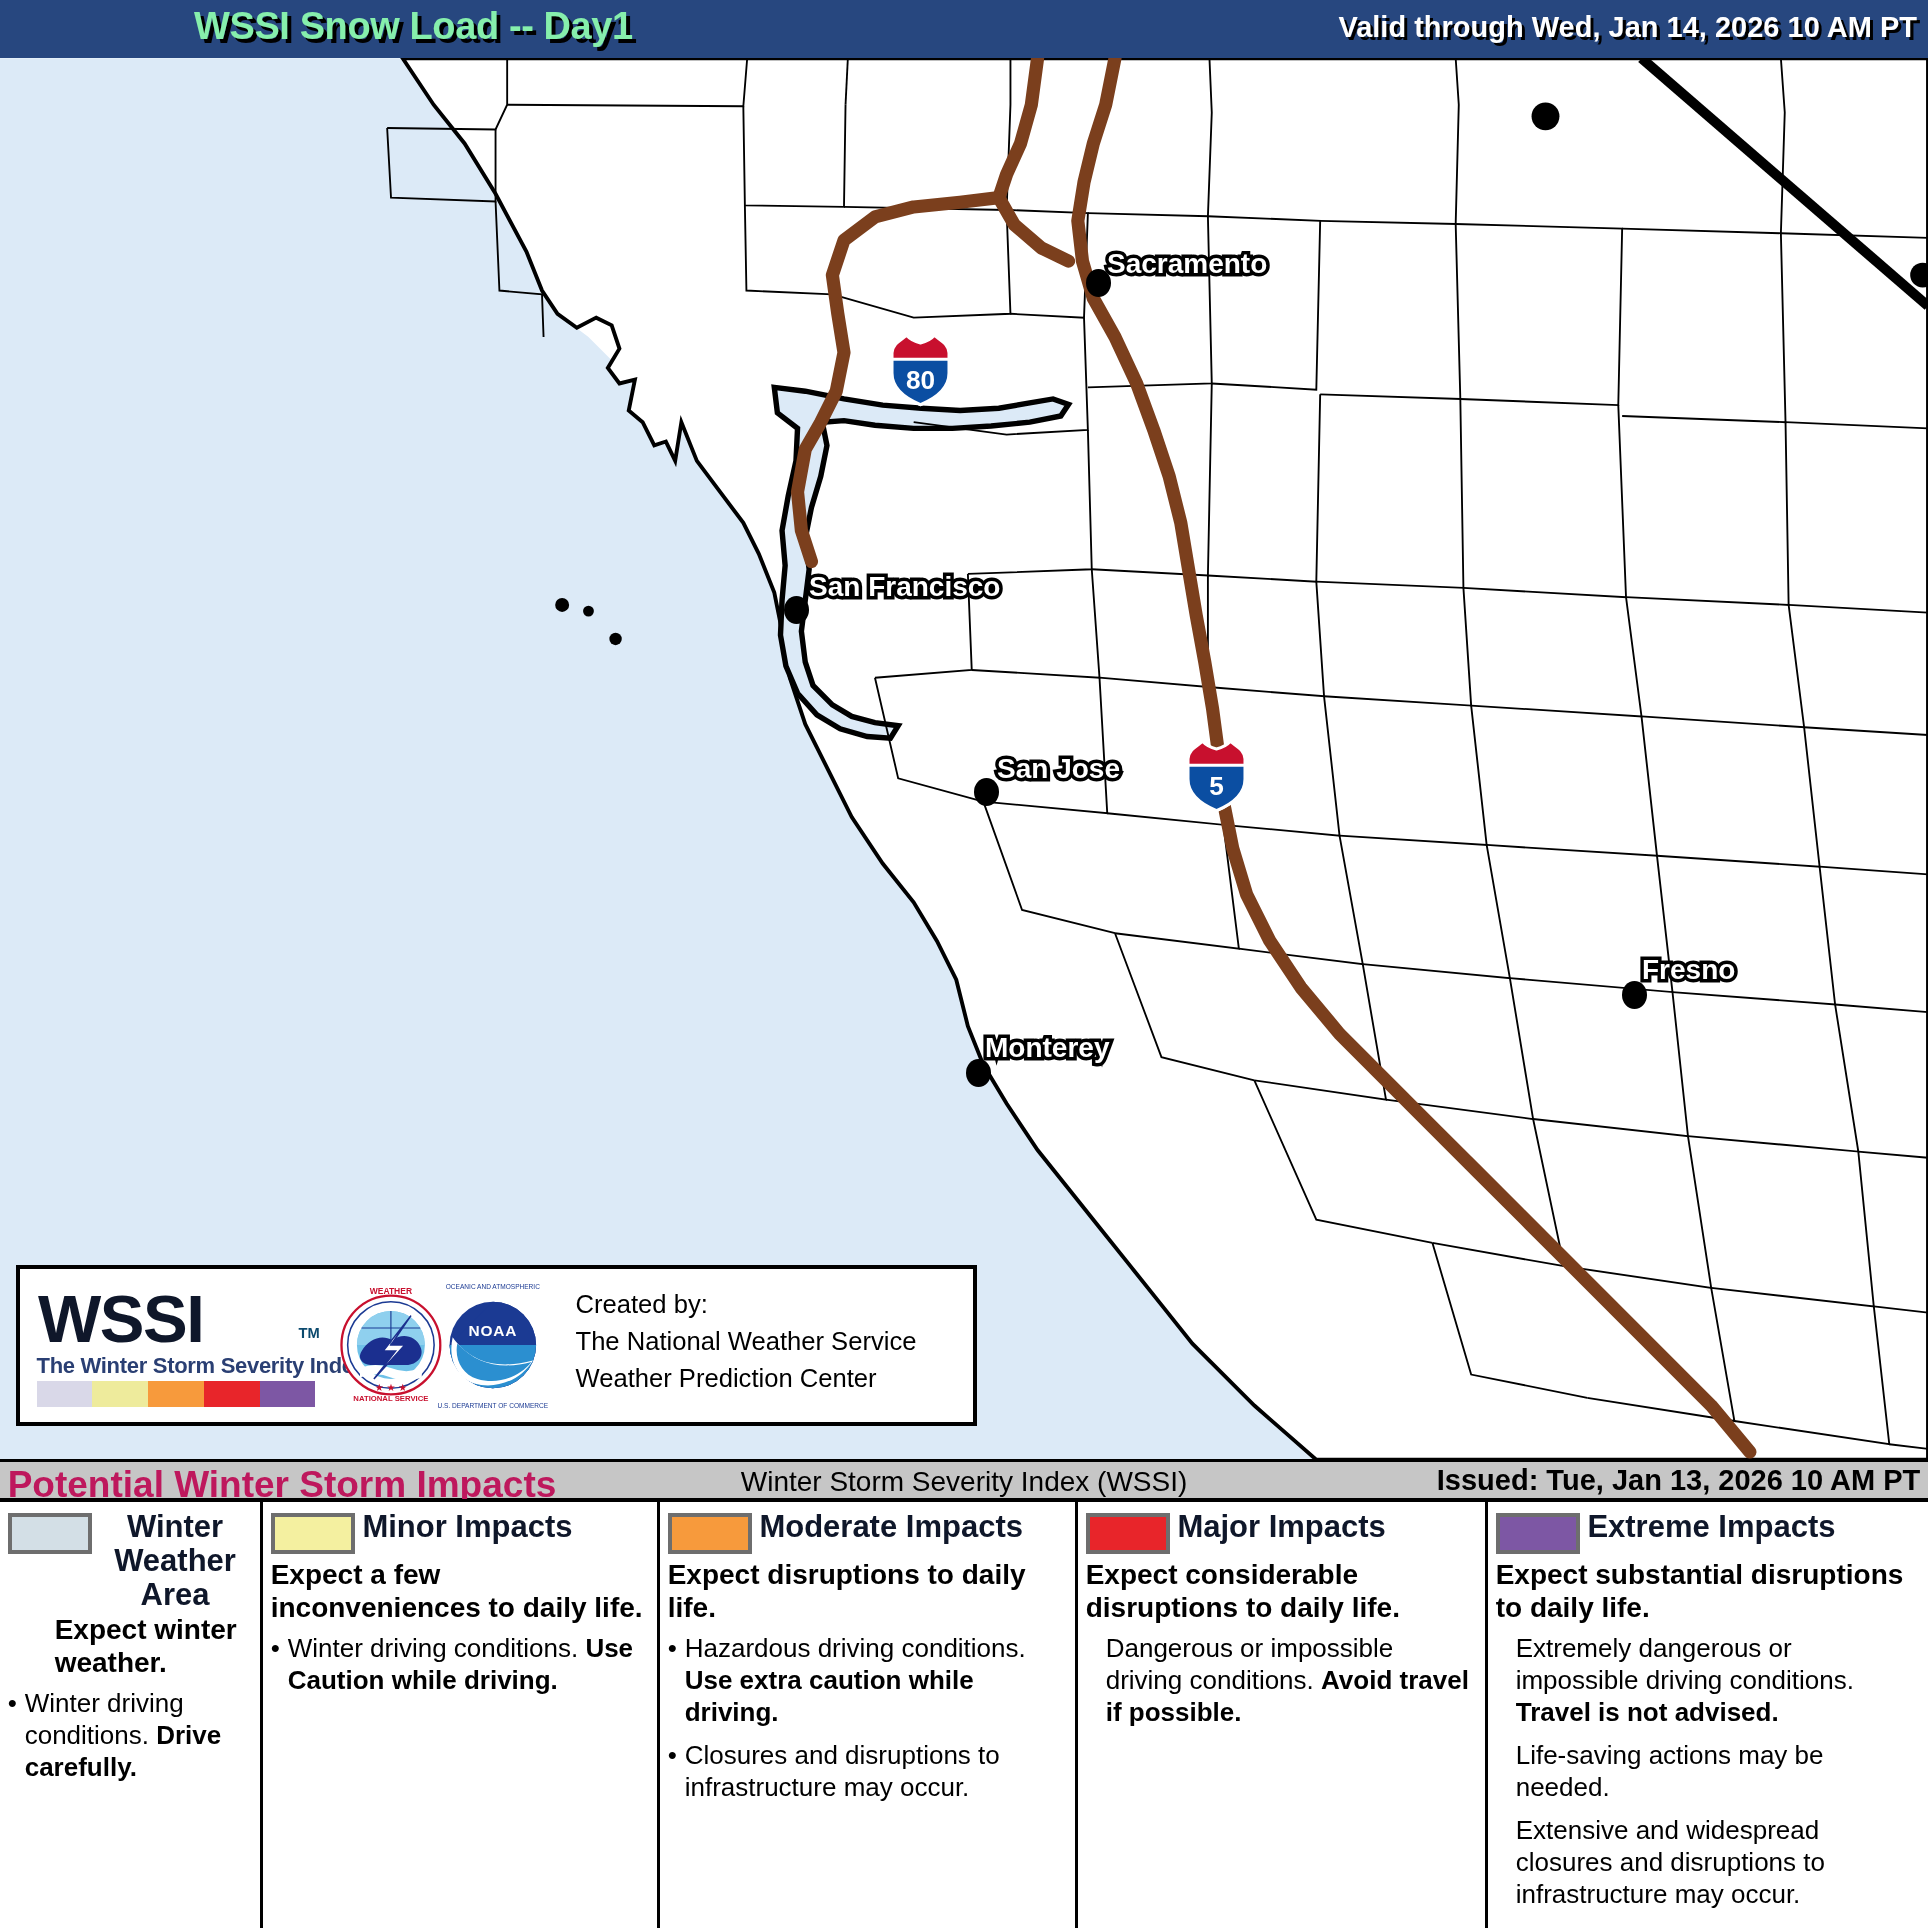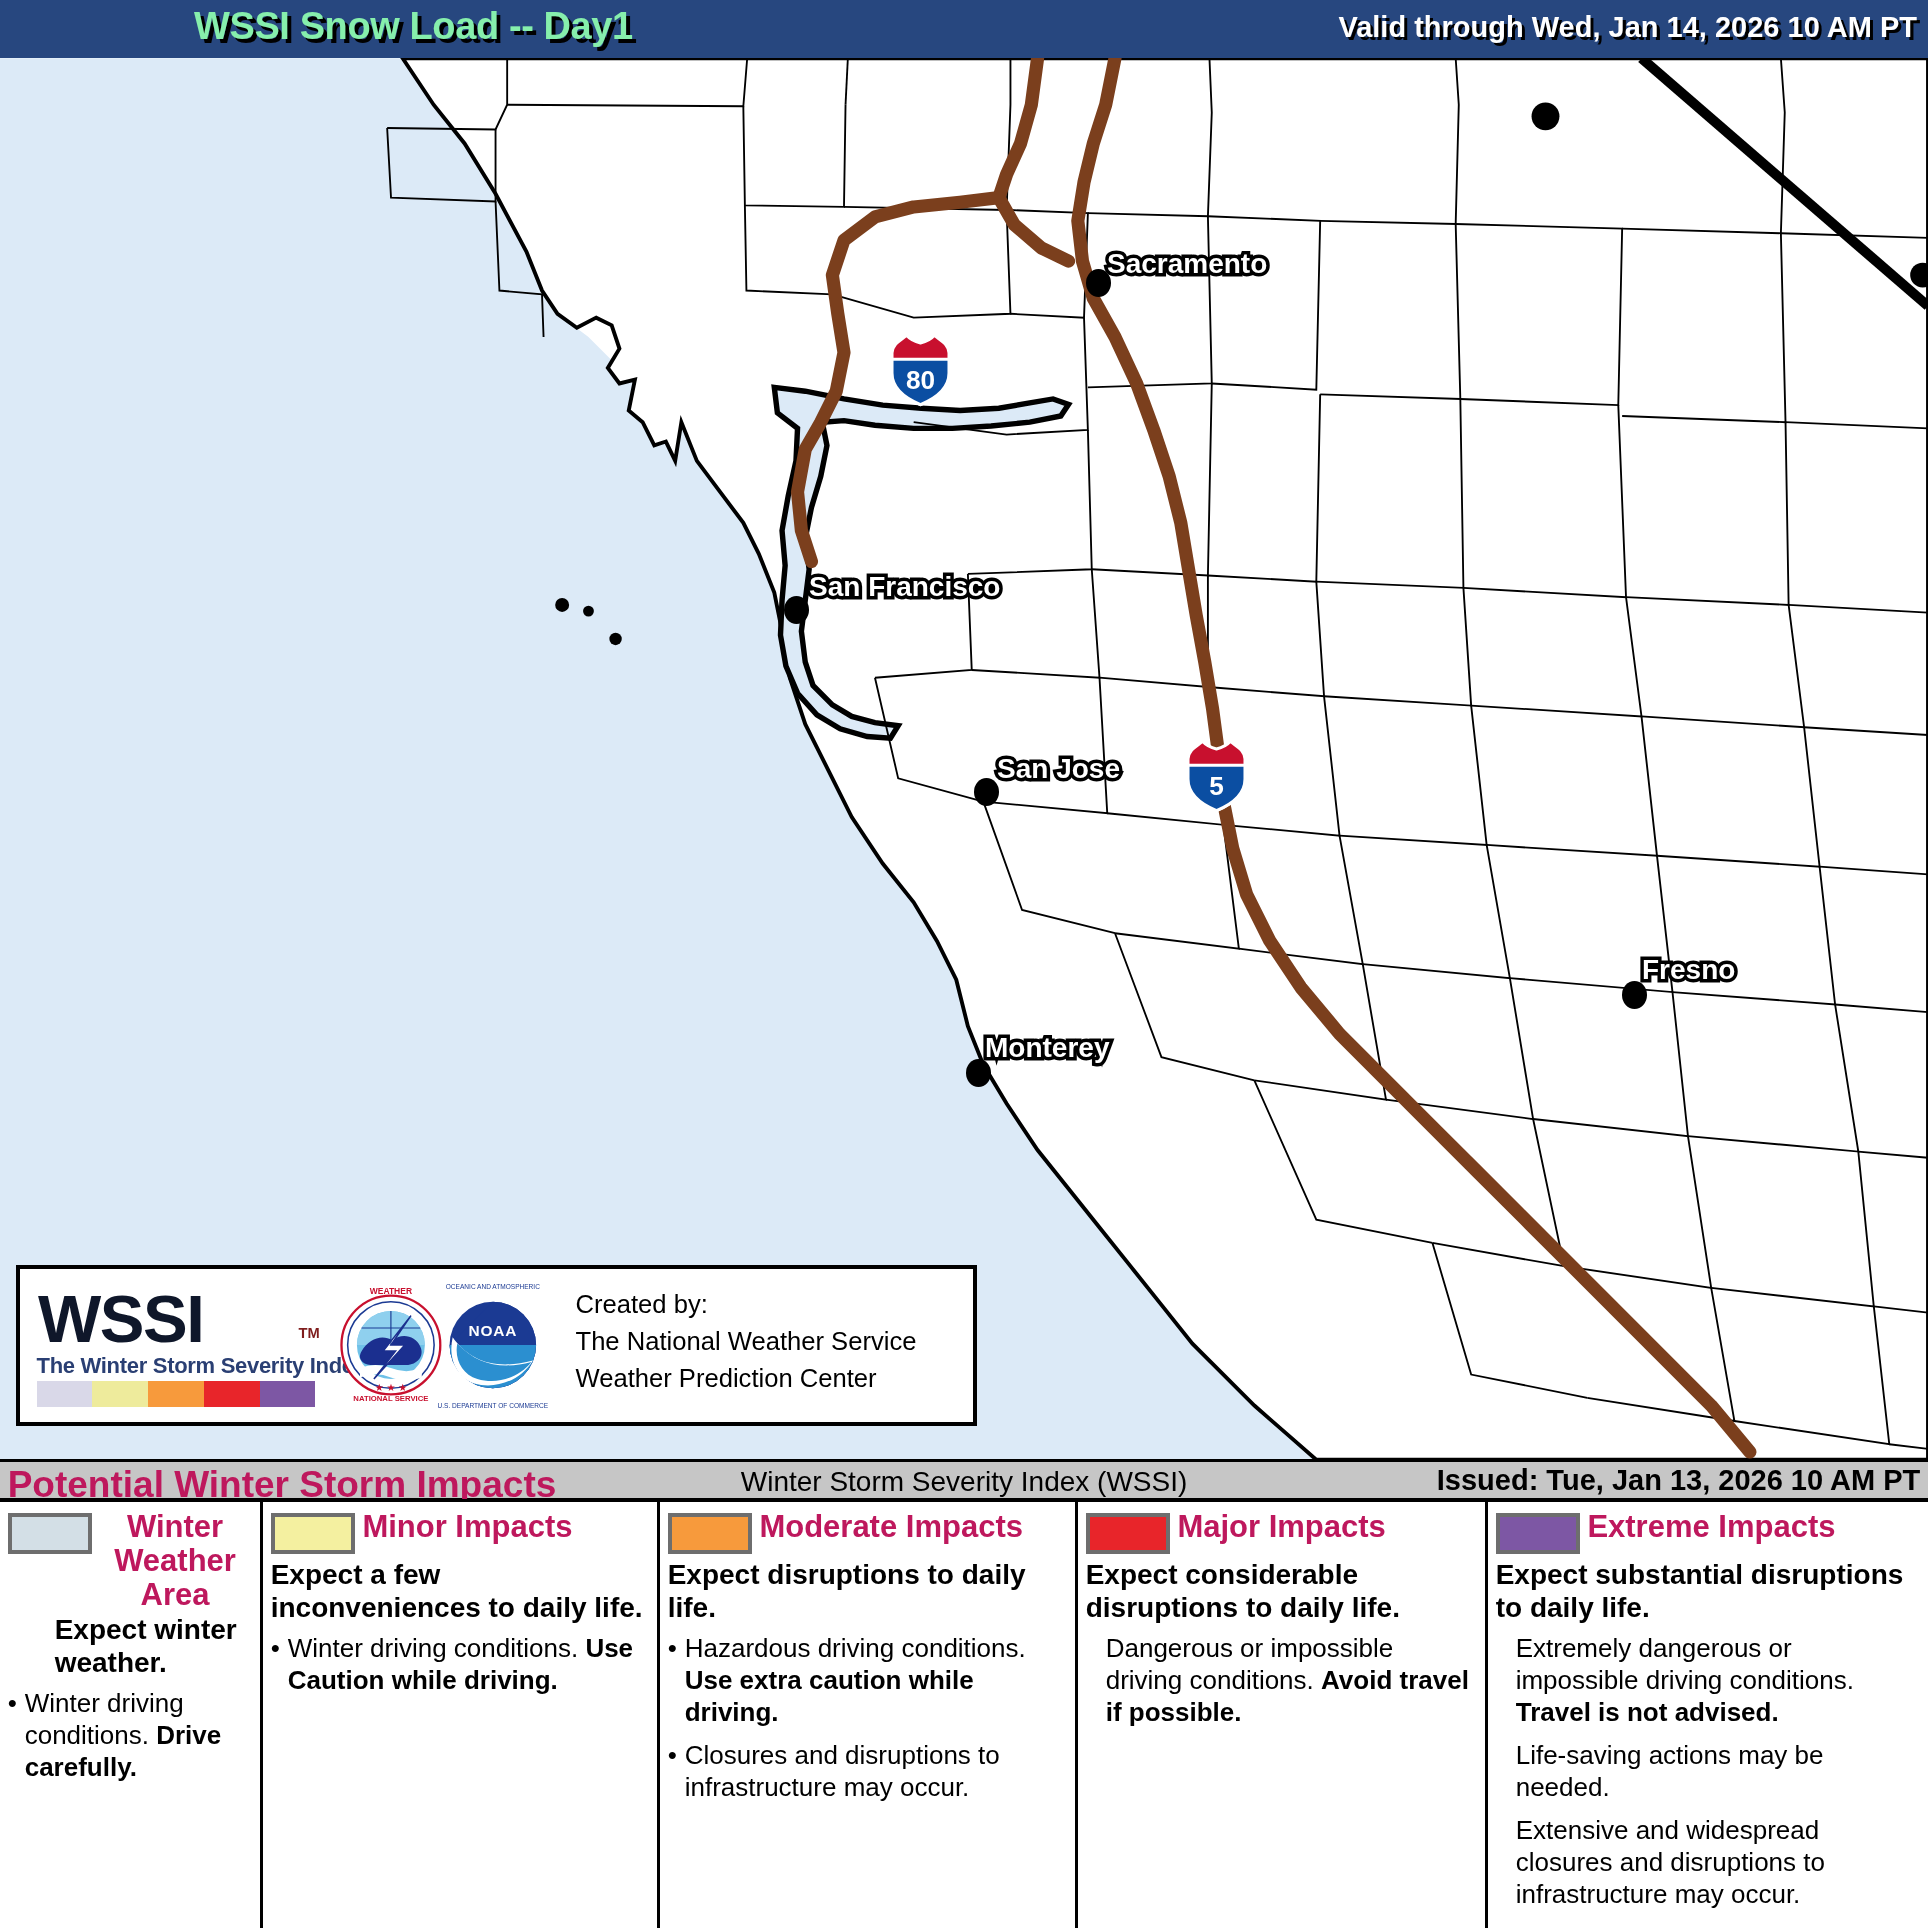--- a/index.html
+++ b/index.html
@@ -21,21 +21,21 @@
      -webkit-text-stroke:7px #000;paint-order:stroke fill;}
 
   .citydot{position:absolute;width:25px;height:28px;border-radius:50%;background:#000;}
 
   
   .shield{position:absolute;width:67px;height:74px;}
 
   
   .logobox{position:absolute;left:15.5px;top:1265px;width:953px;height:153px;background:#fff;border:4.6px solid #000;}
   .wssi-word{position:absolute;left:18.6px;top:11px;font-size:67px;font-weight:bold;color:#0f172a;letter-spacing:-1.5px;}
-  .wssi-tm{position:absolute;left:279px;top:56px;font-size:14.7px;color:#7f1d1d;font-weight:bold;}
+  .wssi-tm{position:absolute;left:279px;top:56px;font-size:14.7px;color:#0c4a6e;font-weight:bold;}
   .wssi-tag{position:absolute;left:17px;top:84px;font-size:22px;font-weight:bold;color:#2a3f73;letter-spacing:-0.3px;}
   .wssi-bar{position:absolute;left:17px;top:112px;width:279px;height:26px;display:flex;}
   .wssi-bar i{flex:1;display:block;}
   .seals{position:absolute;left:318px;top:7.7px;width:217px;height:139px;}
   .created{position:absolute;left:556px;top:17px;font-size:25.6px;color:#000;line-height:37px;}
 
   
   .graybar{position:absolute;left:0;top:1459px;width:1928px;height:36px;background:#c6c6c6;
      border-top:3.1px solid #000;border-bottom:3.1px solid #000;}
   .graybar .gleft{position:absolute;left:7.7px;top:2.3px;font-size:37px;font-weight:bold;color:#be185d;}
@@ -48,21 +48,21 @@
   .lcol{position:relative;box-sizing:border-box;padding:7.7px 9.3px 0 7.7px;border-right:3.9px solid #000;}
   .lcol:last-child{border-right:none;}
   .lcol.c1{width:263px;}
   .lcol.c2{width:397px;}
   .lcol.c3{width:418px;}
   .lcol.c4{width:410px;}
   .lcol.c5{flex:1;}
 
   .lhead{display:flex;align-items:flex-start;gap:7.7px;}
   .swatch{flex:none;width:84px;height:41px;border:4.6px solid #6e6e6e;box-sizing:border-box;margin-top:3.1px;}
-  .ltitle{font-size:31px;font-weight:bold;line-height:34px;color:#be185d;}
+  .ltitle{font-size:31px;font-weight:bold;line-height:34px;color:#0f172a;}
   .c1 .ltitle{text-align:center;flex:1;}
   .lsub{font-size:28px;font-weight:bold;line-height:33px;color:#000;margin-top:4.6px;}
   .c1 .lsub{margin-top:1.5px;margin-left:47px;}
   .bullets{margin-top:7.7px;}
   .bul{display:flex;font-size:26px;line-height:32px;color:#000;margin-bottom:11px;}
   .bul .dot{flex:none;width:17px;font-size:26px;line-height:32px;}
   .bul .btxt{flex:1;}
   .bul.nodot .dot{visibility:hidden;width:20px;}
   .bul b{font-weight:bold;}
 </style>

